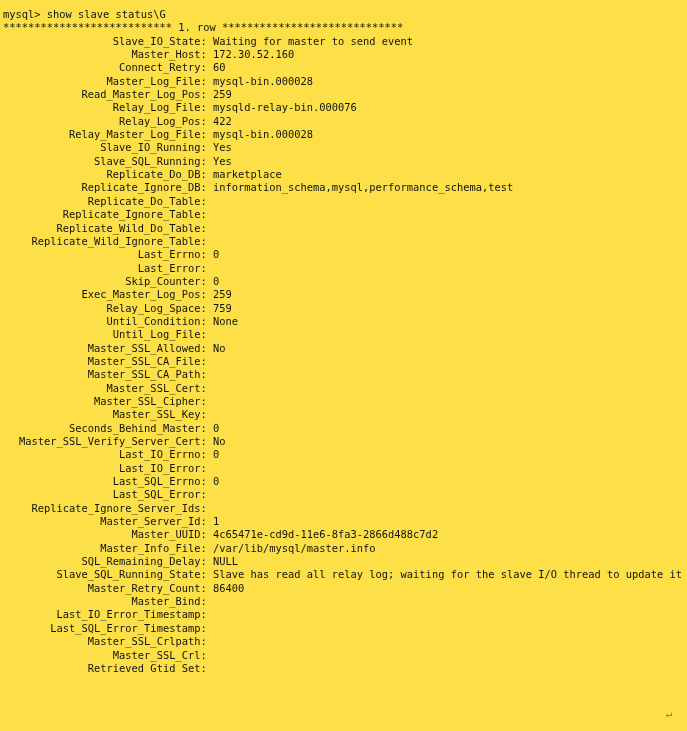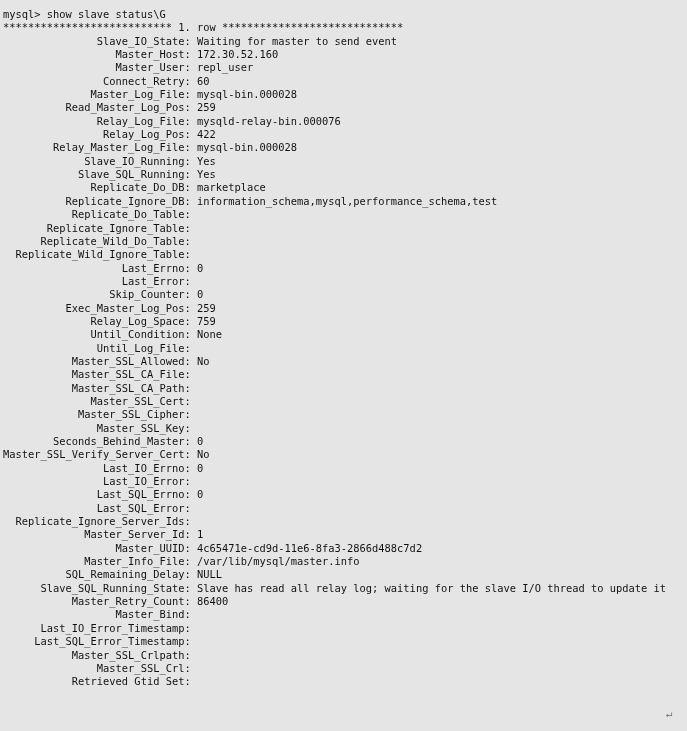--- a/index.html
+++ b/index.html
@@ -15,47 +15,46 @@
   .terminal {
     position: relative;
     width: 687px;
     height: 731px;
     box-sizing: border-box;
     padding: 8px 0 0 3px;
     font-family: "DejaVu Sans Mono", "Liberation Mono", monospace;
     font-size: 10.4px;
     line-height: 13.35px;
     color: #121212;
-    background: #e5e5e5;
+    background: #fde047;
   }
   .line {
     white-space: pre;
     height: 13.35px;
   }
-  .field-name { color: #121212; }
+  .field-name { color: #121212; margin-left: 16px; }
   .field-value { color: #121212; }
   .return-mark {
     position: absolute;
     left: 666px;
     top: 708px;
     color: #7e7e7e;
     font-size: 11px;
     line-height: 11px;
   }
 </style>
 </head>
 <body>
 
 <div class="terminal">
   <div class="line"><span>mysql&gt; </span><span>show slave status\G</span></div>
   <div class="line">*************************** 1. row *****************************</div>
   <div id="fields">
       <div class="line"><span class="field-name">               Slave_IO_State:</span><span class="field-value"> Waiting for master to send event</span></div>
       <div class="line"><span class="field-name">                  Master_Host:</span><span class="field-value"> 172.30.52.160</span></div>
-      <div class="line"><span class="field-name">                  Master_User:</span><span class="field-value"> repl_user</span></div>
       <div class="line"><span class="field-name">                Connect_Retry:</span><span class="field-value"> 60</span></div>
       <div class="line"><span class="field-name">              Master_Log_File:</span><span class="field-value"> mysql-bin.000028</span></div>
       <div class="line"><span class="field-name">          Read_Master_Log_Pos:</span><span class="field-value"> 259</span></div>
       <div class="line"><span class="field-name">               Relay_Log_File:</span><span class="field-value"> mysqld-relay-bin.000076</span></div>
       <div class="line"><span class="field-name">                Relay_Log_Pos:</span><span class="field-value"> 422</span></div>
       <div class="line"><span class="field-name">        Relay_Master_Log_File:</span><span class="field-value"> mysql-bin.000028</span></div>
       <div class="line"><span class="field-name">             Slave_IO_Running:</span><span class="field-value"> Yes</span></div>
       <div class="line"><span class="field-name">            Slave_SQL_Running:</span><span class="field-value"> Yes</span></div>
       <div class="line"><span class="field-name">              Replicate_Do_DB:</span><span class="field-value"> marketplace</span></div>
       <div class="line"><span class="field-name">          Replicate_Ignore_DB:</span><span class="field-value"> information_schema,mysql,performance_schema,test</span></div>

